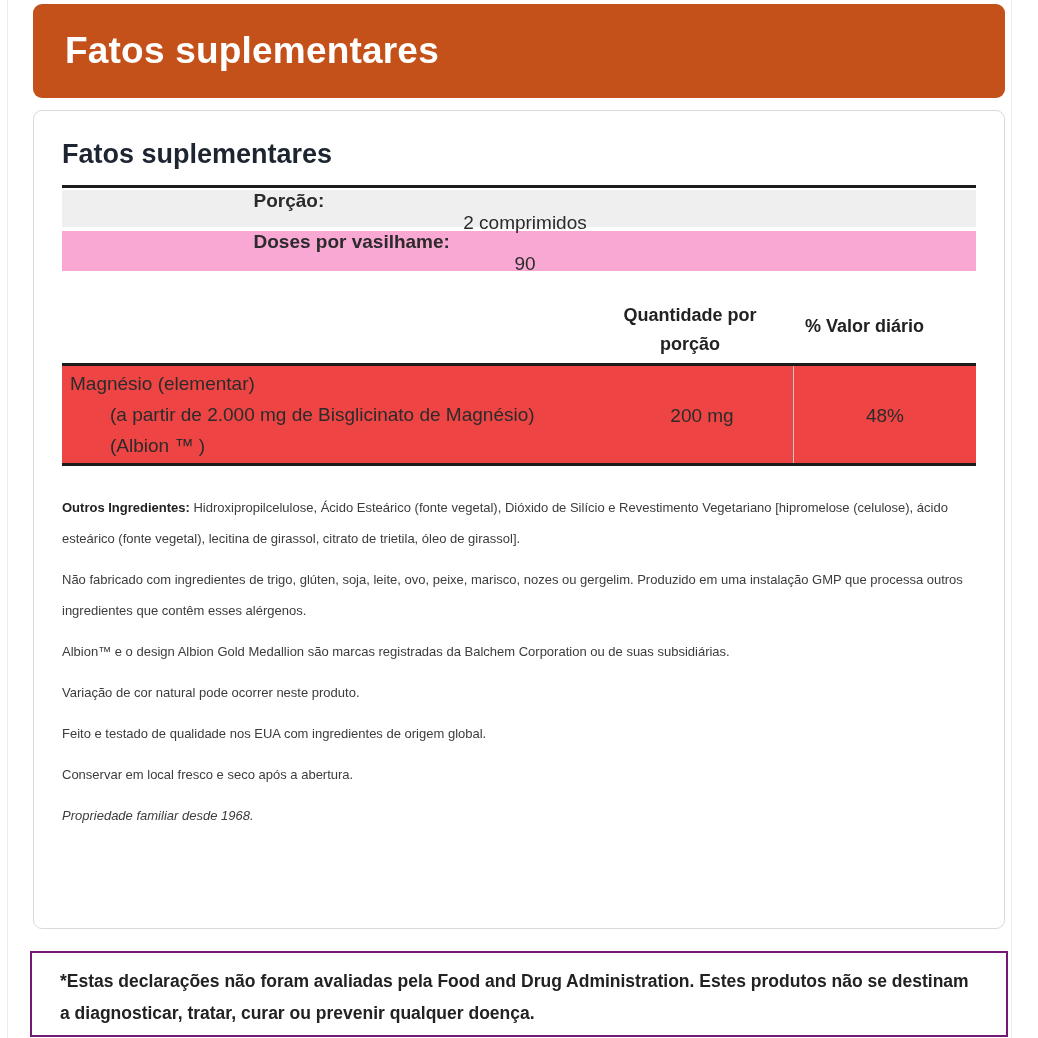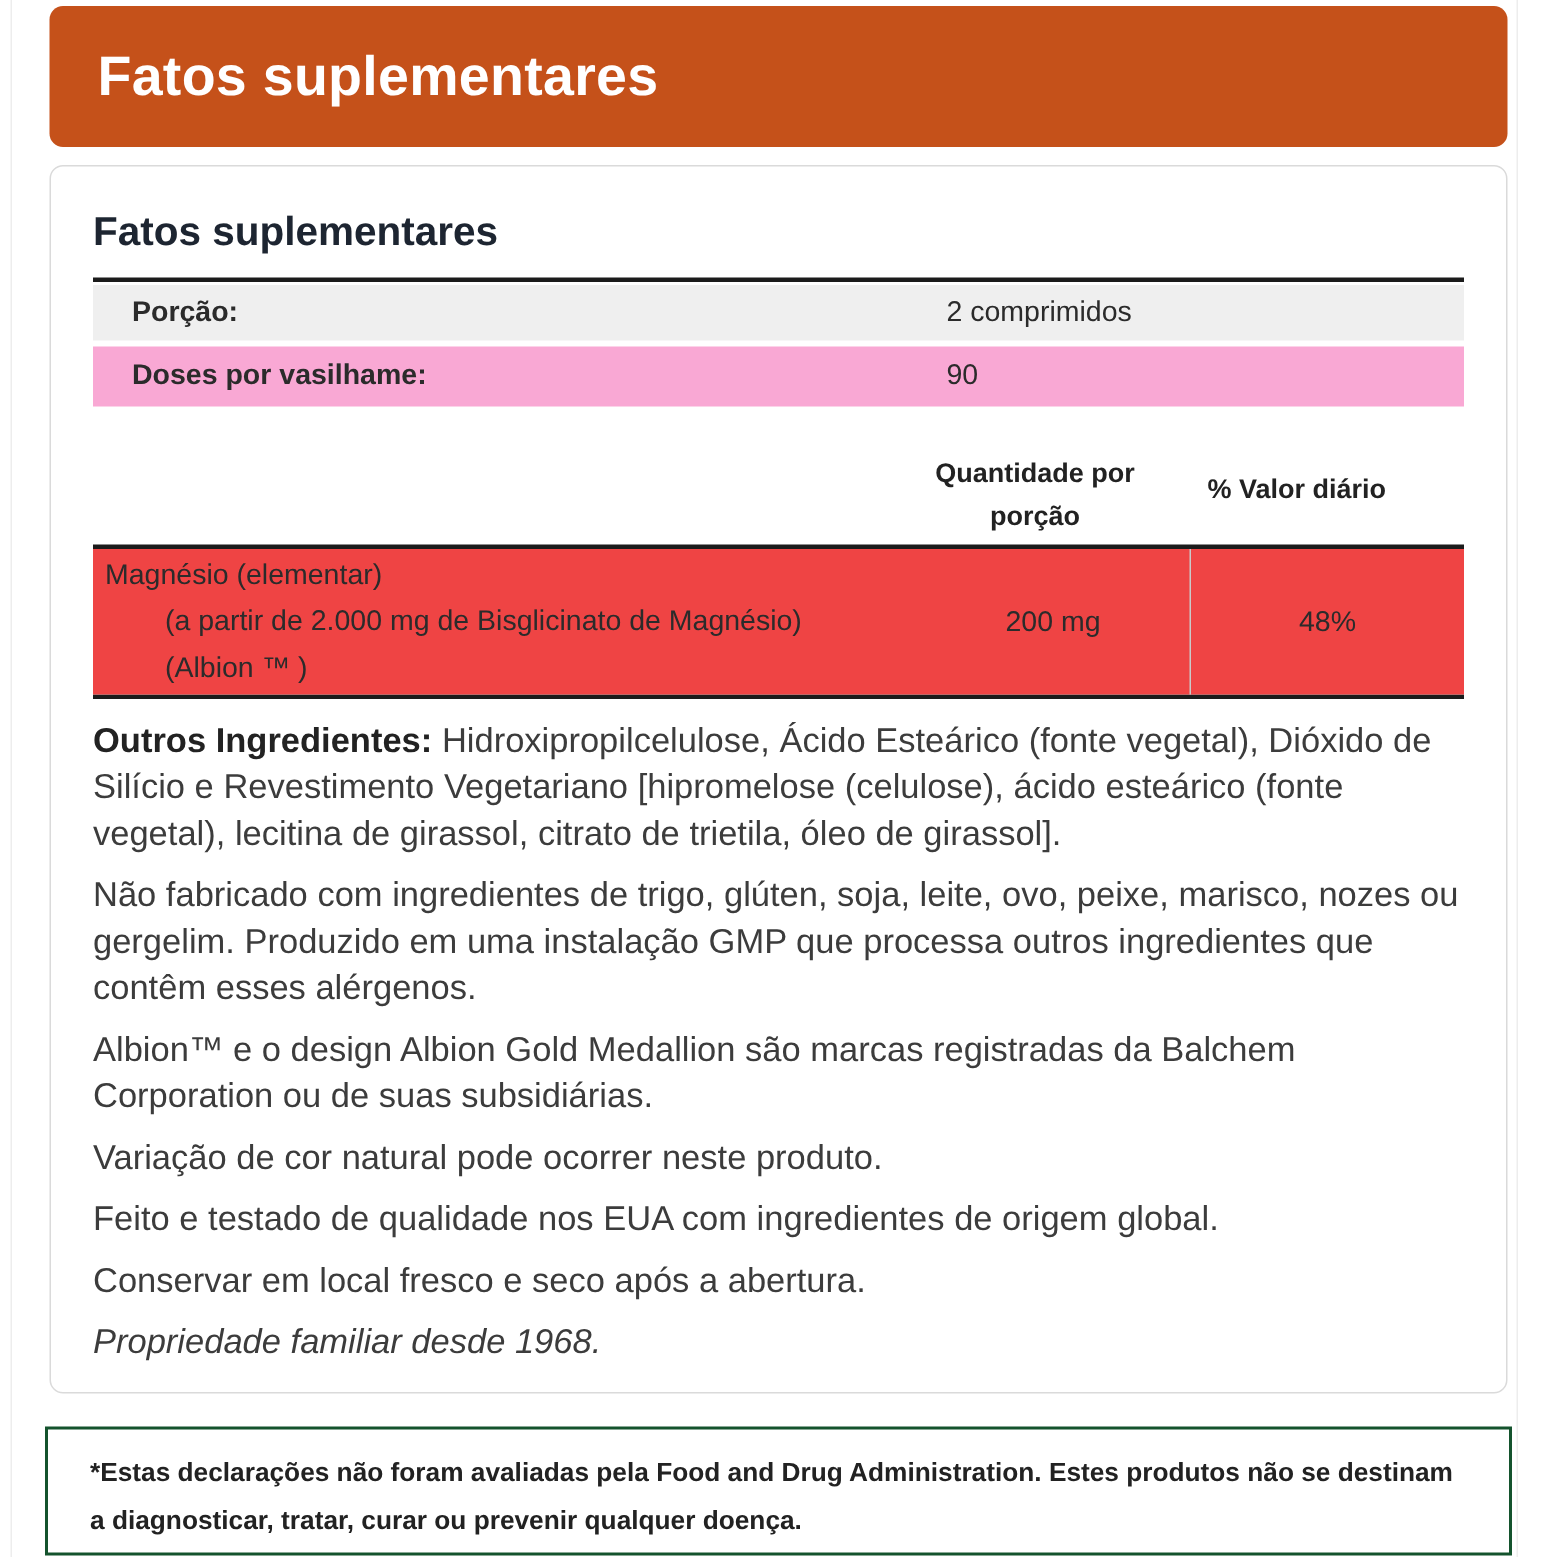--- a/index.html
+++ b/index.html
@@ -57,24 +57,25 @@
   .rule {
     height: 3px;
     background: #1b1b1b;
   }
   .serving-table { margin-top: 2px; }
   .serving-row {
     display: flex;
     align-items: center;
     background: #efefef;
     height: 37px;
-    padding-left: 26px;
+    padding-left: 12px;
     margin-bottom: 4px;
     font-size: 19px;
     color: #2b2b2b;
+    flex-direction: column;
   }
   .serving-row:last-child { height: 40px; margin-bottom: 0; }
   .serving-label { font-weight: bold; width: 543px; flex: none; }
   .serving-value { font-weight: normal; }
   .col-headers {
     position: relative;
     margin-top: 30px;
     height: 62px;
   }
   .col-header-amount {
@@ -118,31 +119,31 @@
   .nutrient-amount, .nutrient-dv {
     position: absolute;
     left: 550px;
     top: 50%;
     transform: translateY(-50%);
     width: 180px;
     text-align: center;
   }
   .nutrient-dv { left: 743px; width: 160px; }
   .paragraphs {
-    margin-top: 12px;
-    font-size: 23px;
+    margin-top: 26px;
+    font-size: 13px;
     line-height: 31px;
     color: #3c3c3c;
   }
   .paragraphs p { margin: 0 0 10px 0; }
   .lead { font-weight: bold; color: #222222; }
   .italic { font-style: italic; }
   .disclaimer-box {
     margin: 22px 30px 0 30px;
-    border: 2px solid #14532d;
+    border: 2px solid #701a75;
     padding: 12px 28px 6px 28px;
     background: #ffffff;
     font-size: 17.5px;
     font-weight: bold;
     line-height: 32px;
     color: #222222;
     box-sizing: border-box;
   }
 </style>
 </head>

